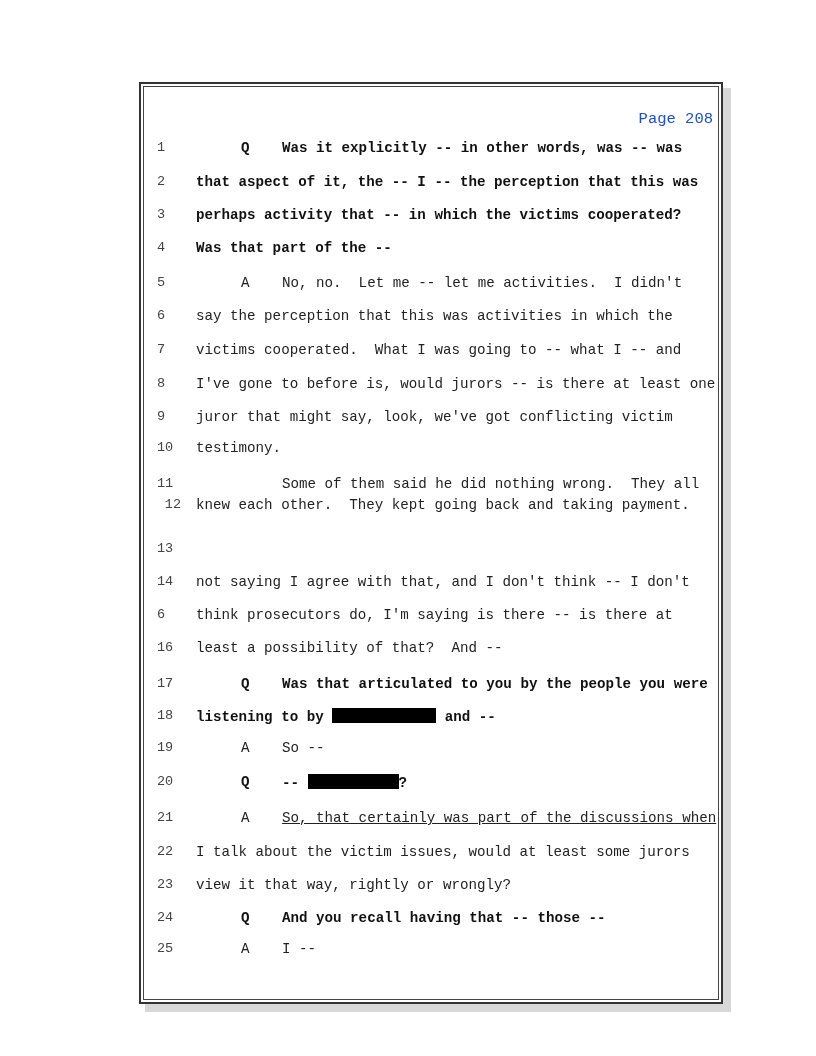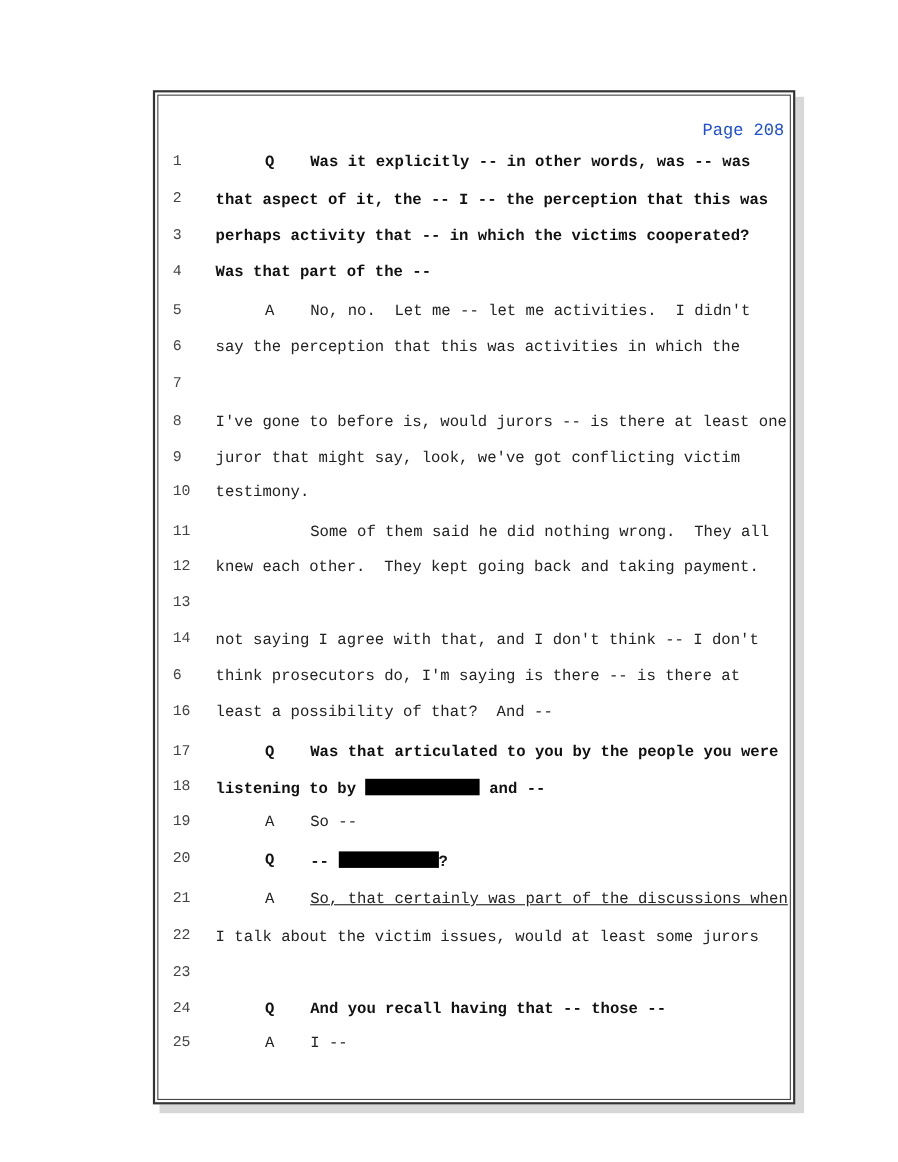--- a/index.html
+++ b/index.html
@@ -41,33 +41,33 @@
 <div class="frame">
   <div class="frame-inner"></div>
   <div class="page-num">Page 208</div>
   <div id="lines">
       <div class="line" style="top: 56px;"><span class="ln">1</span><span class="txt bold" style="left: 100px;">Q</span><span class="txt bold" style="left: 141px;"><span>Was it explicitly -- in other words, was -- was</span></span></div>
       <div class="line" style="top: 90px;"><span class="ln">2</span><span class="txt bold"><span>that aspect of it, the -- I -- the perception that this was</span></span></div>
       <div class="line" style="top: 123px;"><span class="ln">3</span><span class="txt bold"><span>perhaps activity that -- in which the victims cooperated?</span></span></div>
       <div class="line" style="top: 156px;"><span class="ln">4</span><span class="txt bold"><span>Was that part of the --</span></span></div>
       <div class="line" style="top: 191px;"><span class="ln">5</span><span class="txt" style="left: 100px;">A</span><span class="txt" style="left: 141px;"><span>No, no.  Let me -- let me activities.  I didn't</span></span></div>
       <div class="line" style="top: 224px;"><span class="ln">6</span><span class="txt"><span>say the perception that this was activities in which the</span></span></div>
-      <div class="line" style="top: 258px;"><span class="ln">7</span></div>
+      <div class="line" style="top: 258px;"><span class="ln">7</span><span class="txt"><span>victims cooperated.  What I was going to -- what I -- and</span></span></div>
       <div class="line" style="top: 292px;"><span class="ln">8</span><span class="txt"><span>I've gone to before is, would jurors -- is there at least one</span></span></div>
       <div class="line" style="top: 325px;"><span class="ln">9</span><span class="txt"><span>juror that might say, look, we've got conflicting victim</span></span></div>
       <div class="line" style="top: 356px;"><span class="ln">10</span><span class="txt"><span>testimony.</span></span></div>
       <div class="line" style="top: 392px;"><span class="ln">11</span><span class="txt" style="left: 141px;"><span>Some of them said he did nothing wrong.  They all</span></span></div>
-      <div class="line" style="top: 424px;"><span class="ln">12</span><span class="txt"><span>knew each other.  They kept going back and taking payment.</span></span></div>
+      <div class="line" style="top: 413px; text-align: right;"><span class="ln">12</span><span class="txt"><span>knew each other.  They kept going back and taking payment.</span></span></div>
       <div class="line" style="top: 457px;"><span class="ln">13</span></div>
       <div class="line" style="top: 490px;"><span class="ln">14</span><span class="txt"><span>not saying I agree with that, and I don't think -- I don't</span></span></div>
       <div class="line" style="top: 523px;"><span class="ln">6</span><span class="txt"><span>think prosecutors do, I'm saying is there -- is there at</span></span></div>
       <div class="line" style="top: 556px;"><span class="ln">16</span><span class="txt"><span>least a possibility of that?  And --</span></span></div>
       <div class="line" style="top: 592px;"><span class="ln">17</span><span class="txt bold" style="left: 100px;">Q</span><span class="txt bold" style="left: 141px;"><span>Was that articulated to you by the people you were</span></span></div>
       <div class="line" style="top: 624px;"><span class="ln">18</span><span class="txt bold"><span>listening to by</span> <span class="redact" style="width: 104px;"></span><span> and --</span></span></div>
       <div class="line" style="top: 656px;"><span class="ln">19</span><span class="txt" style="left: 100px;">A</span><span class="txt" style="left: 141px;"><span>So --</span></span></div>
       <div class="line" style="top: 690px;"><span class="ln">20</span><span class="txt bold" style="left: 100px;">Q</span><span class="txt bold" style="left: 141px;"><span>--</span> <span class="redact" style="width: 91px;"></span><span>?</span></span></div>
       <div class="line" style="top: 726px;"><span class="ln">21</span><span class="txt" style="left: 100px;">A</span><span class="txt" style="left: 141px; text-decoration: underline;"><span>So, that certainly was part of the discussions when</span></span></div>
       <div class="line" style="top: 760px;"><span class="ln">22</span><span class="txt"><span>I talk about the victim issues, would at least some jurors</span></span></div>
-      <div class="line" style="top: 793px;"><span class="ln">23</span></div>
+      <div class="line" style="top: 793px;"><span class="ln">23</span><span class="txt"><span>view it that way, rightly or wrongly?</span></span></div>
       <div class="line" style="top: 826px;"><span class="ln">24</span><span class="txt bold" style="left: 100px;">Q</span><span class="txt bold" style="left: 141px;"><span>And you recall having that -- those --</span></span></div>
       <div class="line" style="top: 857px;"><span class="ln">25</span><span class="txt" style="left: 100px;">A</span><span class="txt" style="left: 141px;"><span>I --</span></span></div>
     </div>
 </div>
 
 </body></html>

